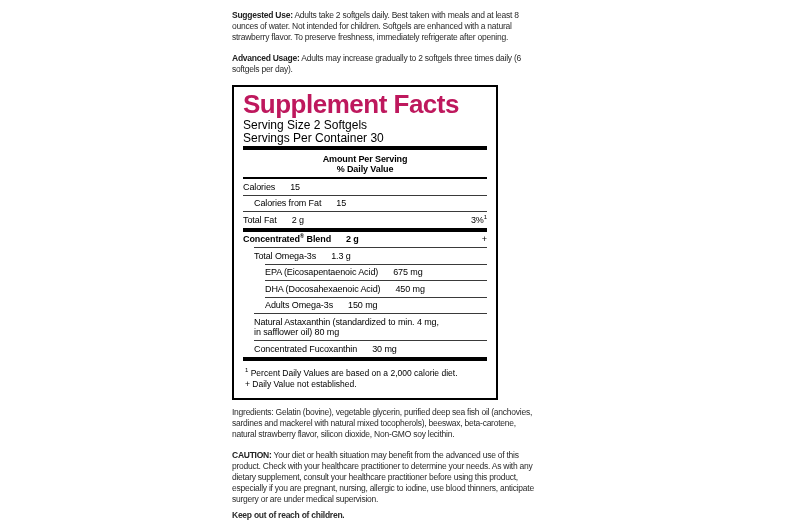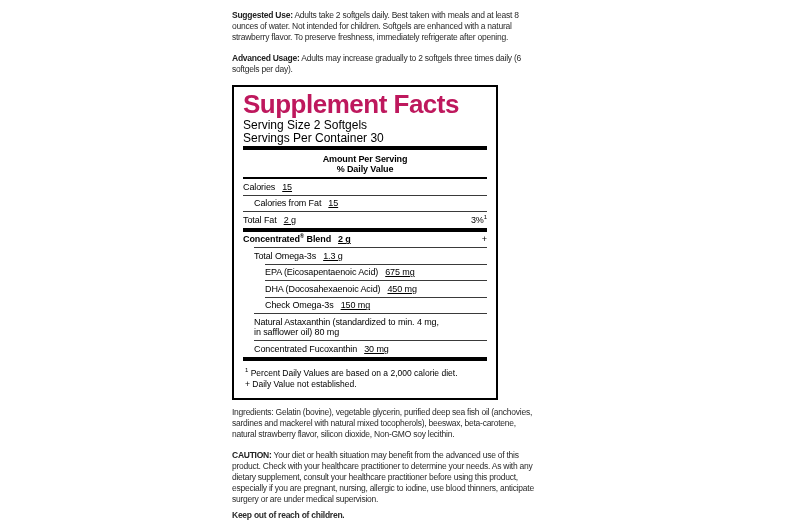--- a/index.html
+++ b/index.html
@@ -42,21 +42,21 @@
   .sep.ind1 { margin-left:11px; }
   .sep.ind2 { margin-left:22px; }
   .f-row {
     display:flex; justify-content:space-between; align-items:flex-start;
     font-size:9px; line-height:10.5px; padding:2.5px 0 2.5px 0; letter-spacing:-0.1px;
   }
   .f-row.ind1 .f-left { padding-left:11px; }
   .f-row.ind2 .f-left { padding-left:22px; }
   .f-row.bold .f-left { font-weight:bold; }
   .f-name { white-space:pre-line; }
-  .f-amt { margin-left:7px;text-decoration:underline; }
+  .f-amt { margin-left:15px; }
   .f-left sup { font-size:6px; vertical-align:super; line-height:0; }
   .f-dv { text-align:right; white-space:nowrap; }
   .f-dv sup { font-size:6px; vertical-align:super; line-height:0; }
   .footnotes { font-size:8.5px; line-height:11.5px; padding:4px 0 7px 2px; }
   .footnotes sup { font-size:6px; vertical-align:super; }
 
   .keep-bold { font-weight:bold; }
 </style>
 </head>
 <body>
@@ -105,21 +105,21 @@
           <div class="sep ind2"></div>
           <div class="f-row ind2">
             <span class="f-left"><span class="f-name">EPA (Eicosapentaenoic Acid)</span><span class="f-amt">675 mg</span></span>
           </div>
           <div class="sep ind2"></div>
           <div class="f-row ind2">
             <span class="f-left"><span class="f-name">DHA (Docosahexaenoic Acid)</span><span class="f-amt">450 mg</span></span>
           </div>
           <div class="sep ind2"></div>
           <div class="f-row ind2">
-            <span class="f-left"><span class="f-name">Check Omega-3s</span><span class="f-amt">150 mg</span></span>
+            <span class="f-left"><span class="f-name">Adults Omega-3s</span><span class="f-amt">150 mg</span></span>
           </div>
           <div class="sep ind1"></div>
           <div class="f-row ind1">
             <span class="f-left"><span class="f-name">Natural Astaxanthin (standardized to min. 4 mg,
 in safflower oil) 80 mg</span></span>
           </div>
           <div class="sep ind1"></div>
           <div class="f-row ind1">
             <span class="f-left"><span class="f-name">Concentrated Fucoxanthin</span><span class="f-amt">30 mg</span></span>
           </div>

